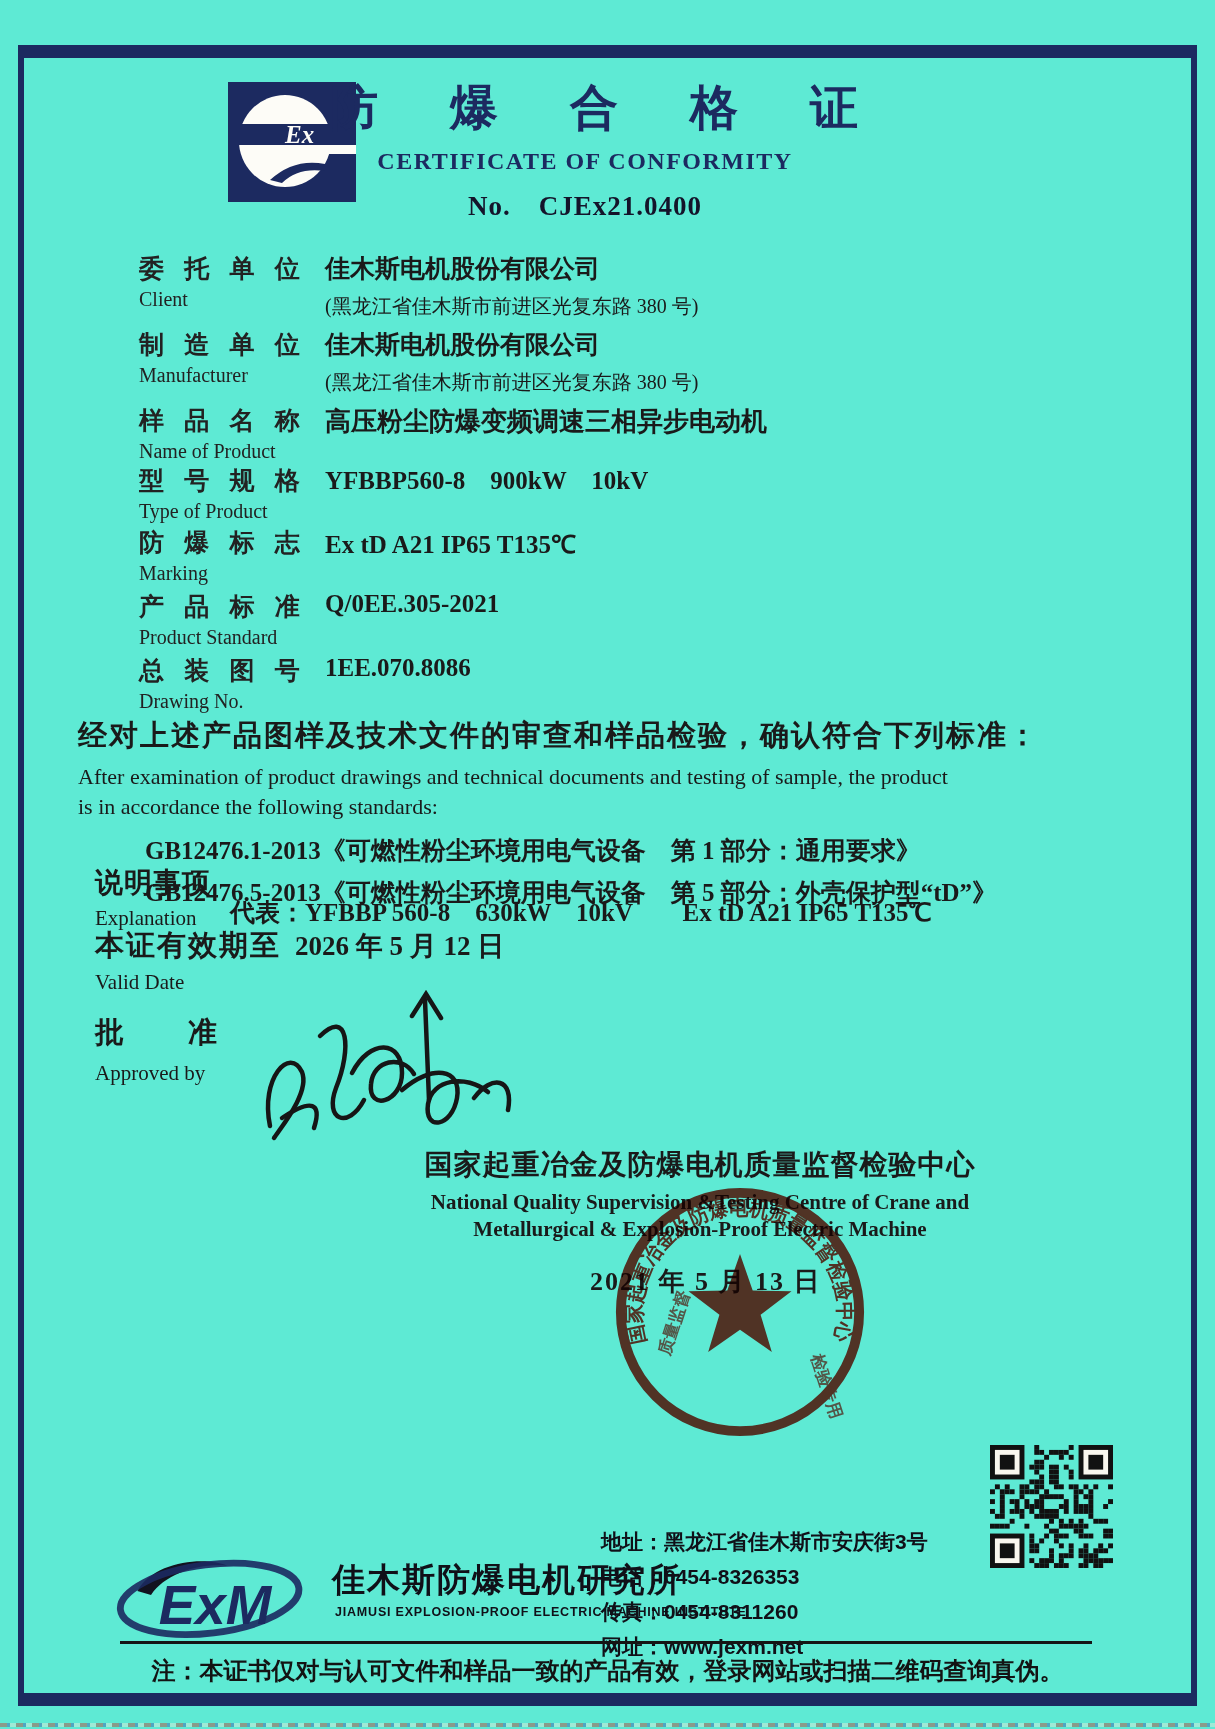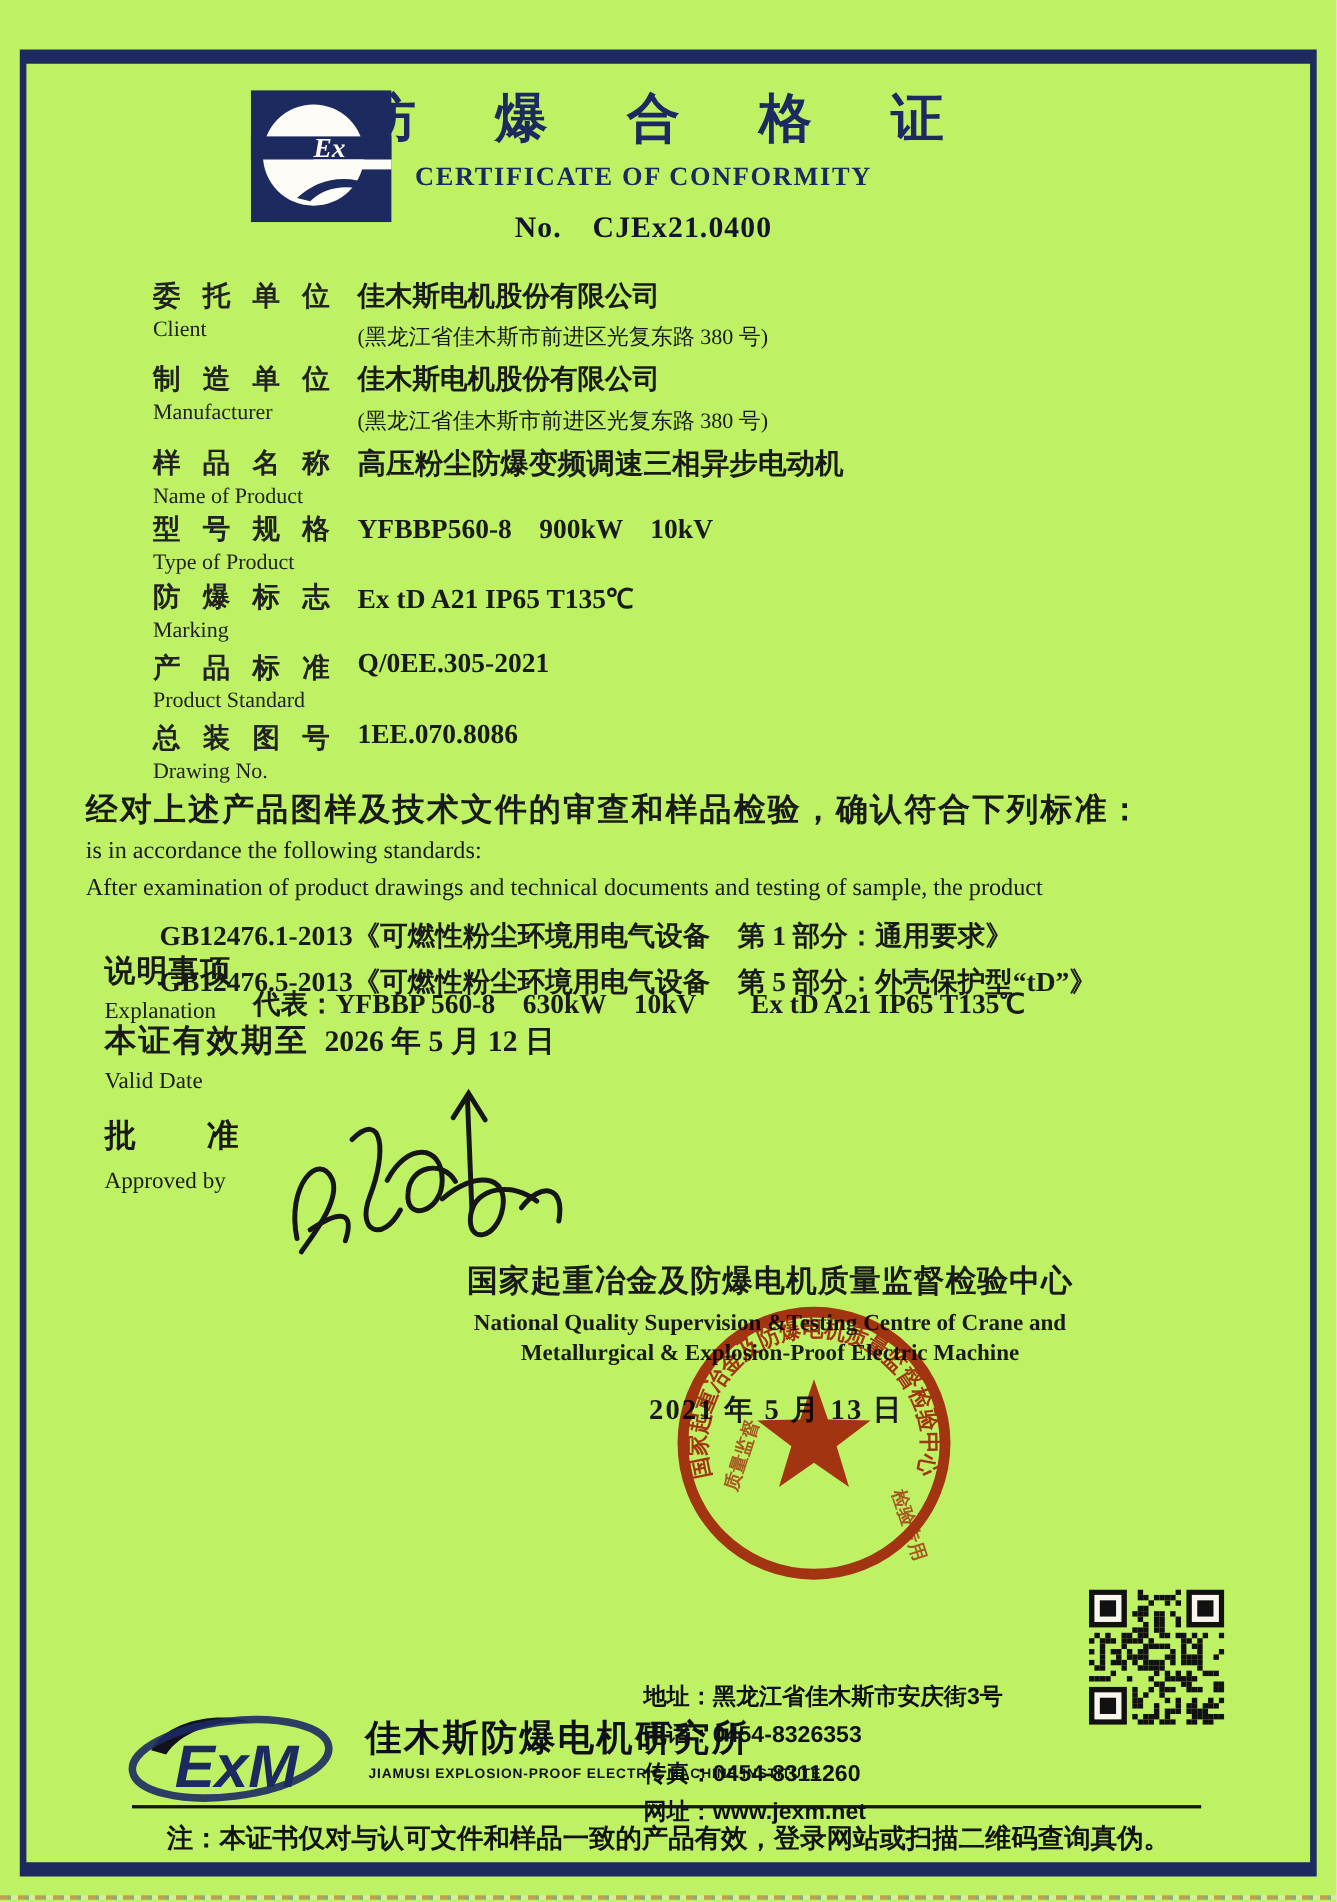--- a/index.html
+++ b/index.html
@@ -1,16 +1,16 @@
 <!DOCTYPE html>
 <html><head>
 <meta charset="utf-8">
 <style>
   html,body{margin:0;padding:0;background:#e8e6de;}
-  .page{position:relative;width:1215px;height:1729px;background:#bef264;overflow:hidden;
+  .page{position:relative;width:1215px;height:1729px;background:#5eead4;overflow:hidden;
         font-family:"Liberation Serif",serif;color:#1a1a1a;}
   .abs{position:absolute;}
   .frame{position:absolute;left:18px;top:45px;width:1179px;height:1661px;box-sizing:border-box;
          border:solid #1c2a60;border-width:13px 6px 13px 6px;}
   
   .hdr{position:absolute;left:300px;top:76px;width:570px;text-align:center;}
   .title-cn{font-size:48px;font-weight:bold;color:#1c2a60;letter-spacing:30px;text-indent:30px;
             white-space:nowrap;}
   .title-en{font-size:24px;font-weight:bold;color:#1c2a60;letter-spacing:1.5px;margin-top:8px;
             white-space:nowrap;}
@@ -136,22 +136,22 @@
         <div class="row-label-cn">总 装 图 号</div>
       <div class="row-label-en">Drawing No.</div>
       </div>
     <div class="fv">
         <div class="value-main">1EE.070.8086</div>
       </div>
   </div>
 
   <div class="abs" style="left:0;top:716px;width:1215px;">
     <div class="stmt-cn">经对上述产品图样及技术文件的审查和样品检验，确认符合下列标准：</div>
+    <div class="stmt-en" style="margin-top:8px">After examination of product drawings and technical documents and testing of sample, the product</div>
     <div class="stmt-en">is in accordance the following standards:</div>
-    <div class="stmt-en" style="margin-top:8px">After examination of product drawings and technical documents and testing of sample, the product</div>
     <div class="std-line" style="margin-top:14px">GB12476.1-2013《可燃性粉尘环境用电气设备　第 1 部分：通用要求》</div>
     <div class="std-line">GB12476.5-2013《可燃性粉尘环境用电气设备　第 5 部分：外壳保护型“tD”》</div>
   </div>
 
   <div class="abs" style="left:0;top:864px;width:1215px;">
     <div class="big-label" style="margin-left:95px;font-size:28px;letter-spacing:1px;">说明事项</div>
     <div class="abs" style="left:230px;top:2px;font-size:25px;font-weight:bold;white-space:nowrap;margin-top:30px;">代表：YFBBP 560-8　630kW　10kV　　Ex tD A21 IP65 T135℃</div>
     <div class="en-label" style="margin-left:95px;">Explanation</div>
   </div>
 
@@ -418,21 +418,21 @@
   <div class="abs" style="left:110px;top:1550px;width:210px;height:90px;">
     <svg width="210" height="90" viewBox="0 0 215 92">
       <path d="M28,42 C44,12 96,6 120,16 C92,13 56,24 42,46 Z" fill="#12121f"></path>
       <ellipse cx="102" cy="50" rx="92" ry="35" fill="none" stroke="#1c2a60" stroke-width="7" transform="rotate(-7 102 50)" opacity="0.9"></ellipse>
       <text x="50" y="76" font-size="56" font-weight="bold" font-style="italic" font-family="Liberation Sans, sans-serif" fill="#1c2a60">ExM</text>
     </svg>
   </div>
   <div class="abs inst-cn" style="left:332px;top:1558px;">佳木斯防爆电机研究所</div>
   <div class="abs inst-en" style="left:335px;top:1598px;">JIAMUSI EXPLOSION-PROOF ELECTRIC MACHINE INSTITUTE</div>
 
-  <div class="abs" style="left:585px;top:1528px;">
+  <div class="abs" style="left:601px;top:1528px;">
     <div class="contact-line"><span>地址：</span><span>黑龙江省佳木斯市安庆街3号</span></div>
     <div class="contact-line"><span>电话：</span><span>0454-8326353</span></div>
     <div class="contact-line"><span>传真：</span><span>0454-8311260</span></div>
     <div class="contact-line"><span>网址：</span><span>www.jexm.net</span></div>
   </div>
 
   <div class="sep-line"></div>
   <div class="note">注：本证书仅对与认可文件和样品一致的产品有效，登录网站或扫描二维码查询真伪。</div>
   <div class="scan-strip"></div>
 </div>

